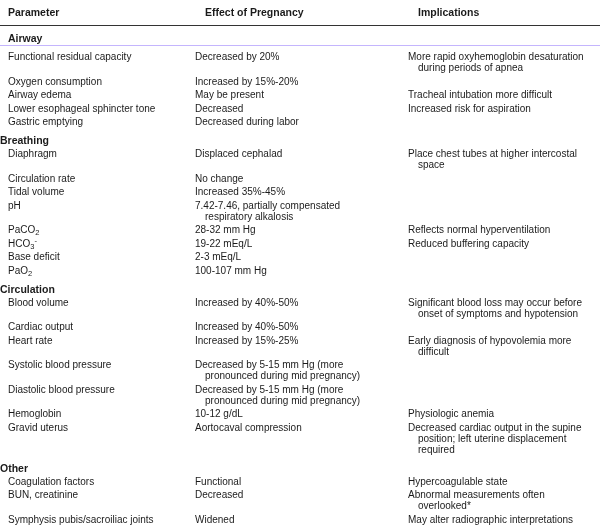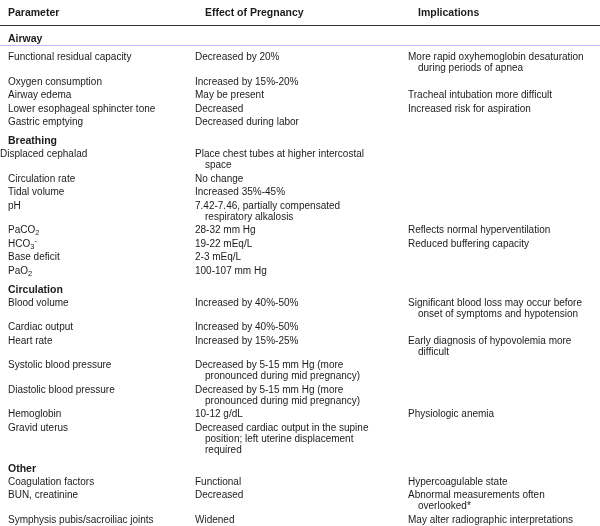--- a/index.html
+++ b/index.html
@@ -30,21 +30,20 @@
     padding: 6px 0 7px 0;
     border-bottom: 1px solid #333;
   }
   .table-header .cell.effect, .table-header .cell.impl {
     text-indent: 0;
   }
   .section-title {
     font-weight: bold;
     font-size: 10.5px;
     line-height: 12px;
-    padding-left: 8px;
     margin: 7px 0 2px 0;
   }
   .section.first .section-title {
     margin: 0 0 5px 0;
     padding: 6px 0 1px 8px;
     border-bottom: 1px solid #c4b5fd;
   }
   .row {
     font-size: 10px;
     line-height: 11px;
@@ -100,20 +99,21 @@
         </div>
         <div class="grid-row row">
           <div class="cell param">Gastric emptying</div>
           <div class="cell effect">Decreased during labor</div>
           <div class="cell impl"></div>
         </div>
       </div>
       <div class="section">
         <div class="section-title">Breathing</div>
         <div class="grid-row row">
+          <div class="cell param">Diaphragm</div>
           <div class="cell effect">Displaced cephalad</div>
           <div class="cell impl">Place chest tubes at higher intercostal
 space</div>
         </div>
         <div class="grid-row row">
           <div class="cell param">Circulation rate</div>
           <div class="cell effect">No change</div>
           <div class="cell impl"></div>
         </div>
         <div class="grid-row row">
@@ -179,20 +179,21 @@
 pronounced during mid pregnancy)</div>
           <div class="cell impl"></div>
         </div>
         <div class="grid-row row">
           <div class="cell param">Hemoglobin</div>
           <div class="cell effect">10-12 g/dL</div>
           <div class="cell impl">Physiologic anemia</div>
         </div>
         <div class="grid-row row">
           <div class="cell param">Gravid uterus</div>
+          <div class="cell effect">Aortocaval compression</div>
           <div class="cell impl">Decreased cardiac output in the supine
 position; left uterine displacement
 required</div>
         </div>
       </div>
       <div class="section">
         <div class="section-title">Other</div>
         <div class="grid-row row">
           <div class="cell param">Coagulation factors</div>
           <div class="cell effect">Functional</div>

